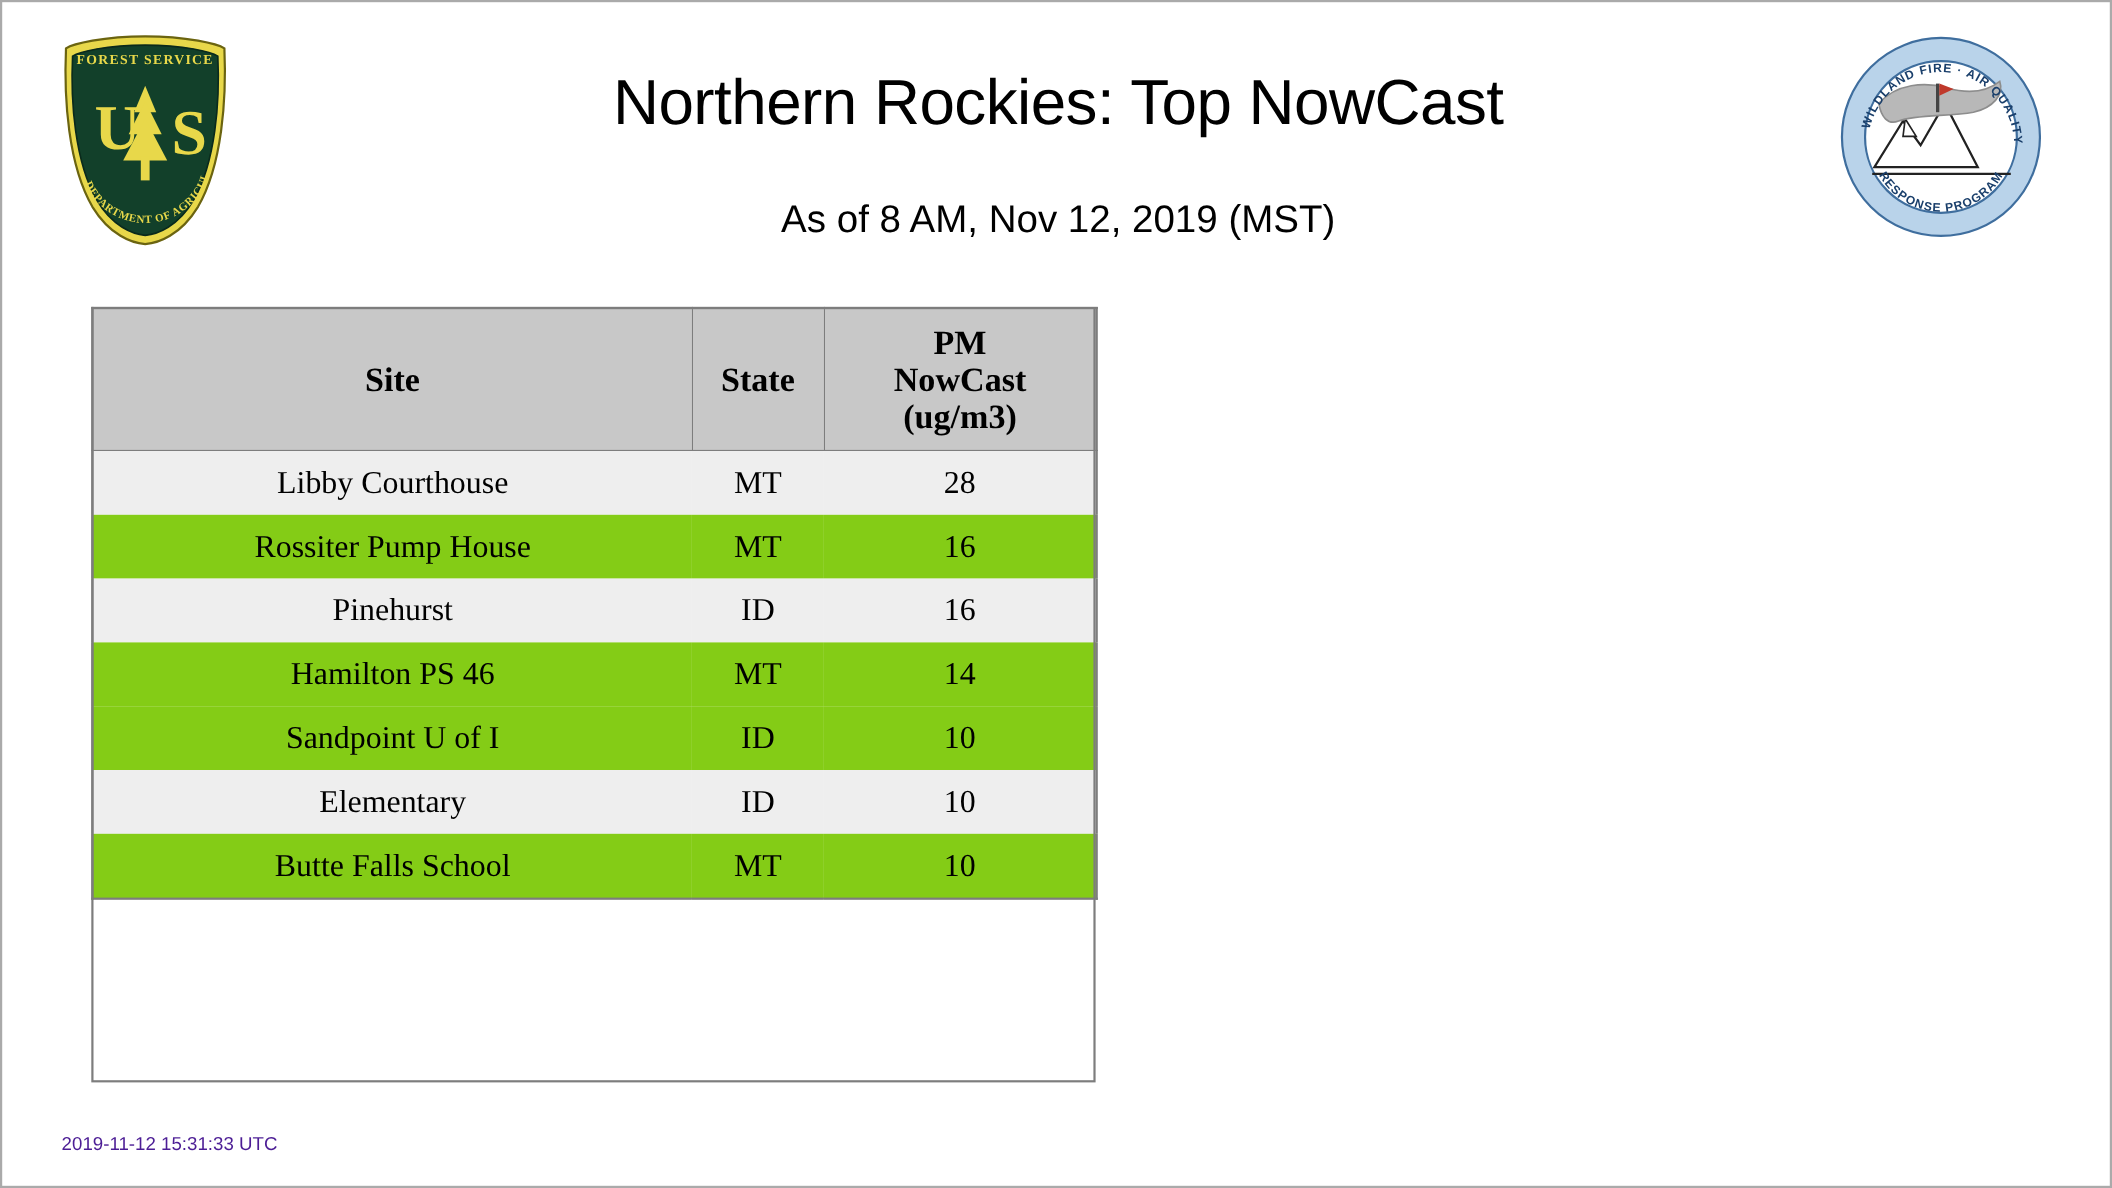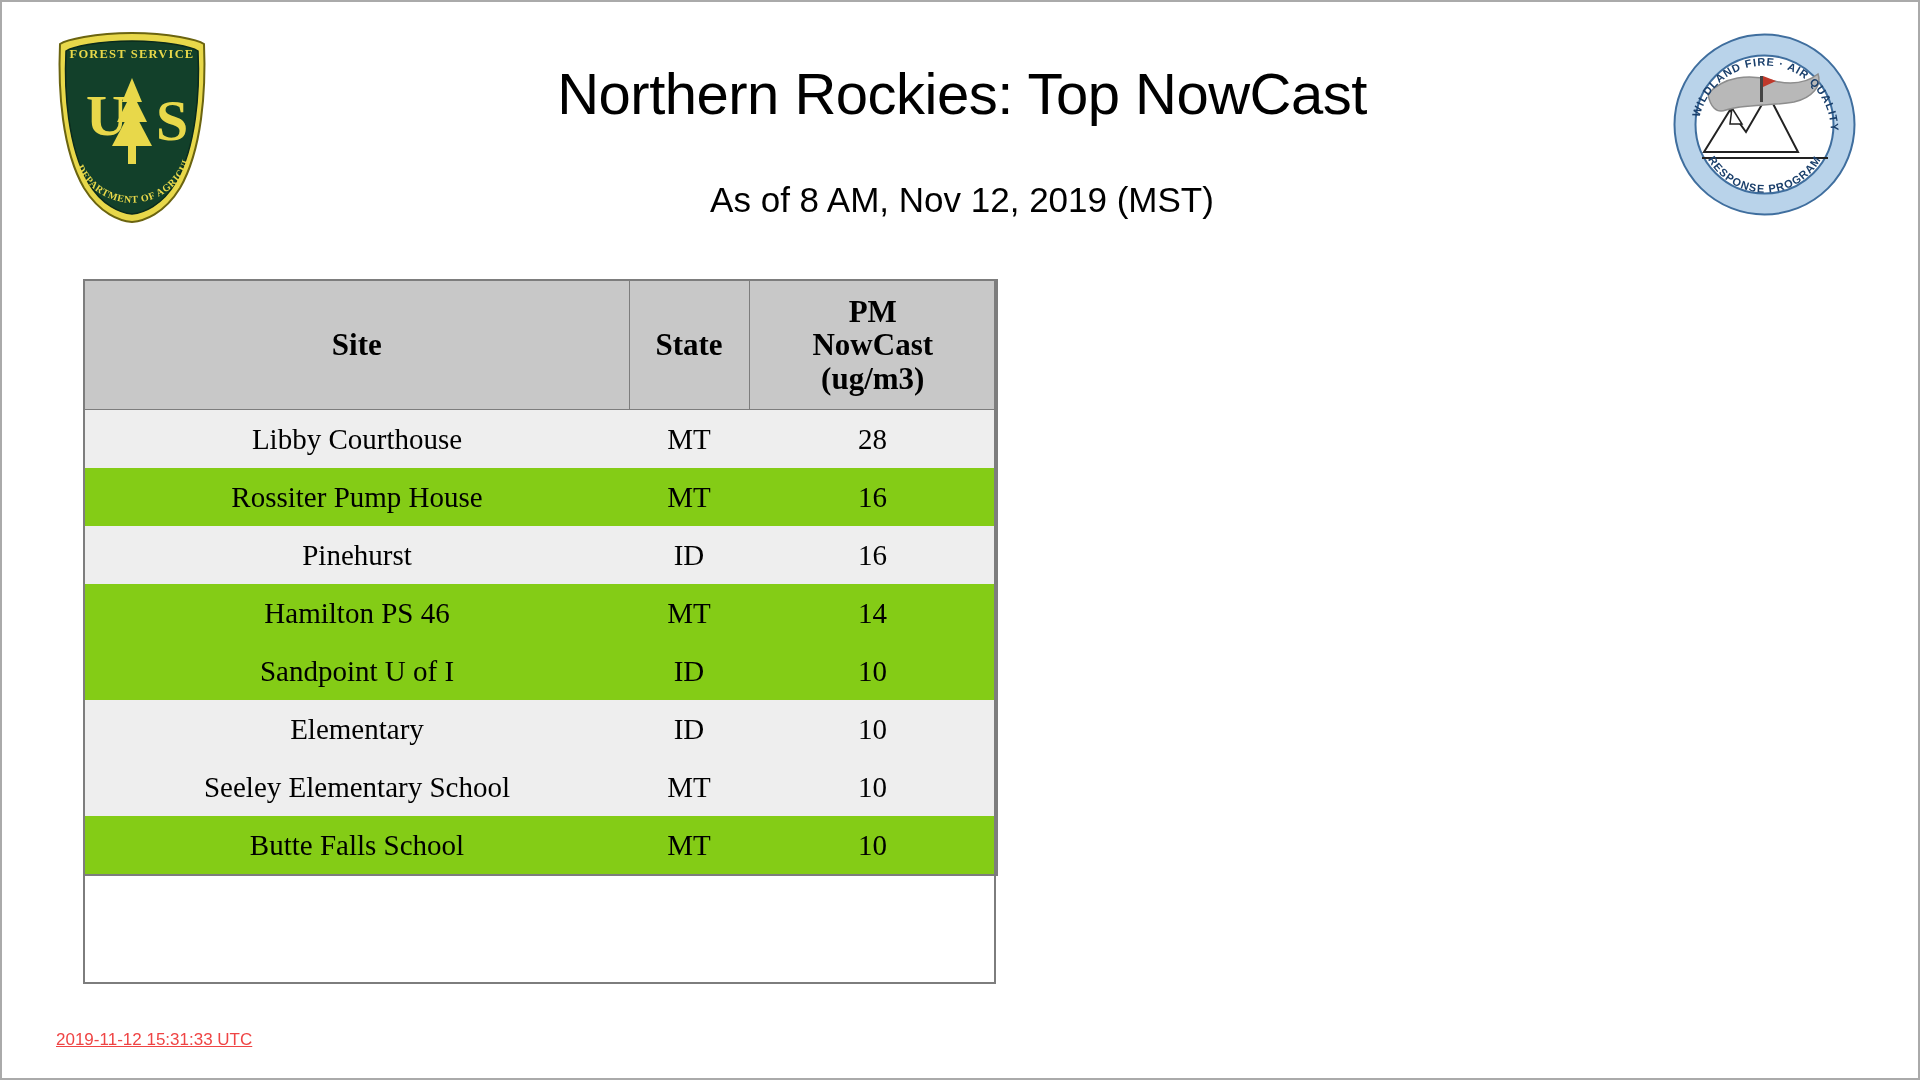--- a/index.html
+++ b/index.html
@@ -117,22 +117,21 @@
     box-sizing: border-box;
   }
 
   
   #timestamp {
     position: absolute;
     left: 54px;
     top: 1028px;
     font-family: "Liberation Sans", sans-serif;
     font-size: 17px;
-    color: #ef4444;
-    text-decoration: underline;
+    color: #4c1d95;
   }
 </style>
 </head>
 <body>
 
 <div id="page">
 
   <div id="fs-logo">
     <svg viewBox="0 0 160 195" width="160" height="195" aria-hidden="true">
       <path d="M80 3 C118 3 146 10 152 14 C154 60 150 120 128 158 C112 184 92 191 80 192 C68 191 48 184 32 158 C10 120 6 60 8 14 C14 10 42 3 80 3 Z" fill="#e8d84a" stroke="#6b6410" stroke-width="2"></path>
@@ -223,25 +222,20 @@
         <tr class="even">
           <td>Sandpoint U of I</td>
           <td>ID</td>
           <td>10</td>
         </tr>
         <tr class="odd">
           <td>Elementary</td>
           <td>ID</td>
           <td>10</td>
         </tr>
-        <tr class="odd">
-          <td>Seeley Elementary School</td>
-          <td>MT</td>
-          <td>10</td>
-        </tr>
         <tr class="even">
           <td>Butte Falls School</td>
           <td>MT</td>
           <td>10</td>
         </tr>
       </tbody>
     </table>
   </div>
   <div id="table-border-overlay"></div>
 

